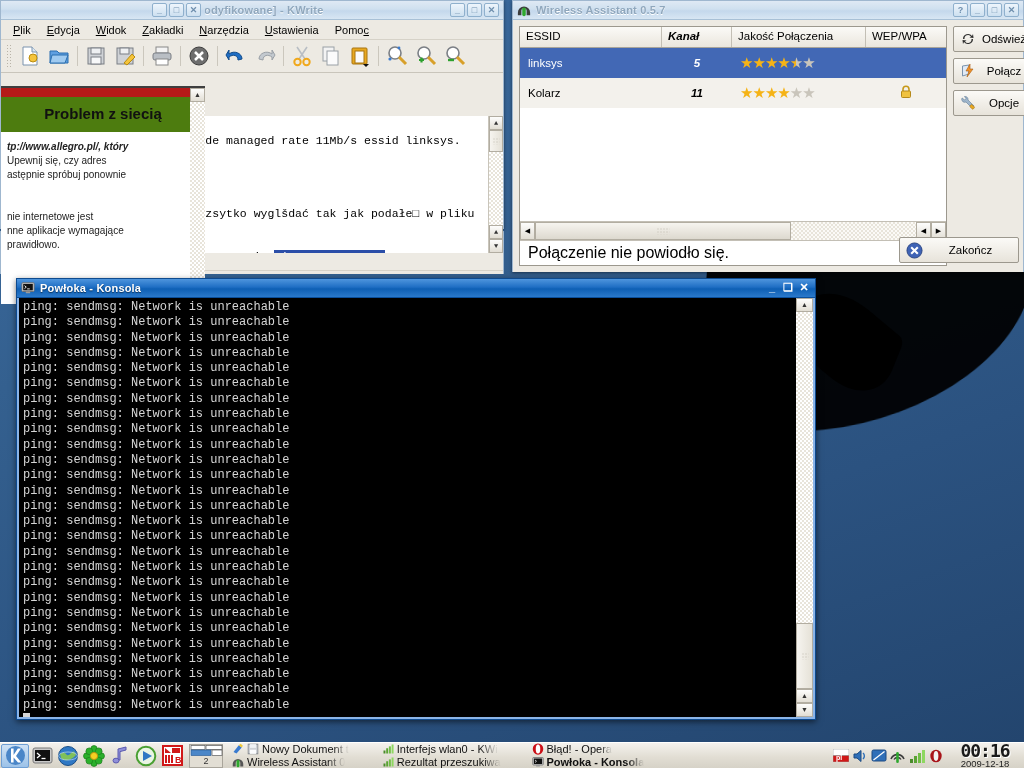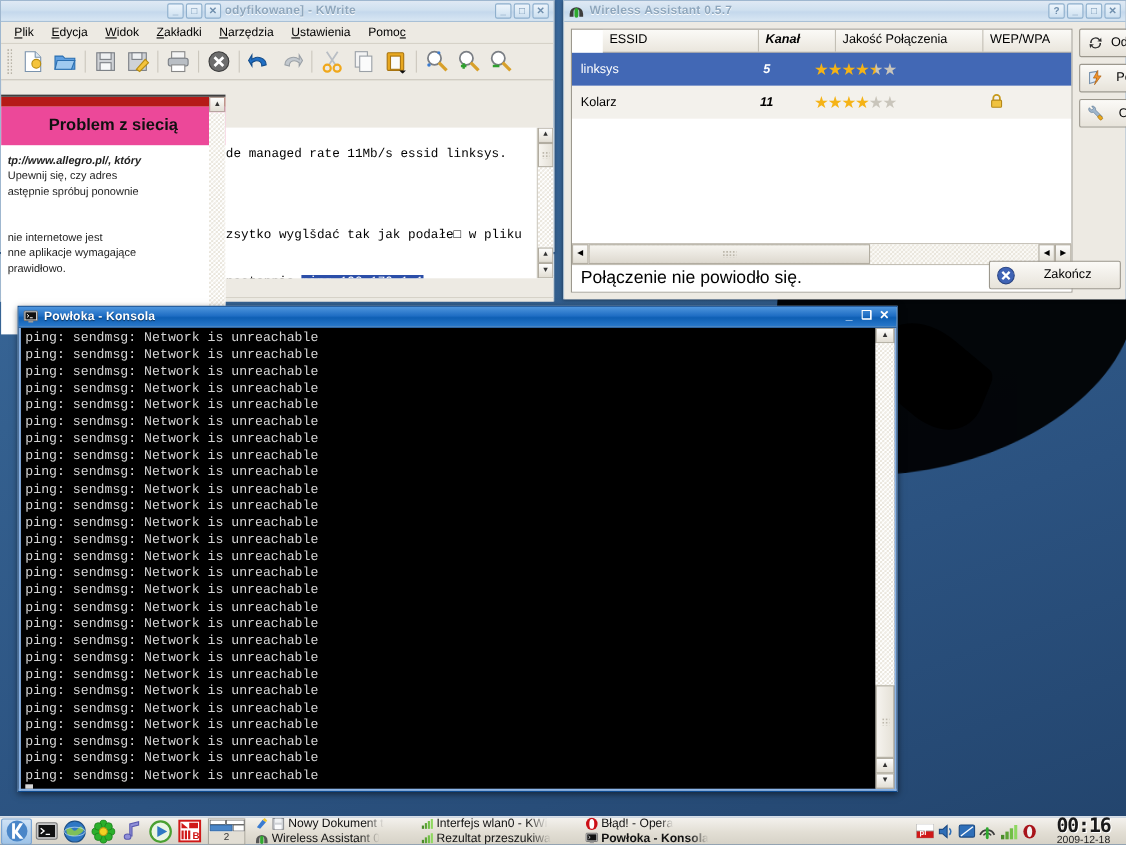--- a/index.html
+++ b/index.html
@@ -113,21 +113,21 @@
       transform:translate(-50%,-50%); width:7px; height:7px;
       background-image:radial-gradient(#bdb8ac 40%,transparent 41%);
       background-size:3px 3px; }
 
   
   #wa { left:512px; top:0; width:512px; height:272px; }
   #wa-body { display:flex; padding:6px; gap:6px; height:252px; background:#edeae3; }
   #wa-left { flex:1; display:flex; flex-direction:column; border:1px solid #9c988e; background:#fff; }
   #wa-table { flex:1; display:flex; flex-direction:column; overflow:hidden; }
   #wa-head { display:flex; height:21px; background:linear-gradient(#fbfaf7,#eae6dd);
-      border-bottom:1px solid #a8a49a;margin-left:28px; }
+      border-bottom:1px solid #a8a49a; }
   #wa-head div { padding:3px 6px; font-size:11.5px; border-right:1px solid #c3bfb5; white-space:nowrap; }
   .wa-row { display:flex; height:30px; align-items:center; font-size:11.5px; }
   .wa-row.sel { background:#4268b5; color:#fff; }
   .wa-row.alt { background:#f3f1ec; }
   .c-essid { width:142px; padding-left:8px; }
   .c-kanal { width:70px; text-align:center; font-style:italic;font-weight:bold; }
   .c-jakosc { width:134px; padding-left:8px; }
   .c-wep { width:80px; text-align:center; }
   .star { font-size:15px; letter-spacing:-1px; }
   .star.full { color:#f5b316; }
@@ -172,21 +172,21 @@
     line-height:16px; cursor:pointer; color:#222; }
   #opera-addrrow { height:24px; display:flex; align-items:center; padding:0 4px; background:#edeae3; }
   #opera-addr { flex:1; height:19px; border:1px solid #000; background:#fff;
     display:flex; align-items:center; font-size:12px; padding-left:2px; overflow:hidden; }
   #opera-addr-drop { width:17px; height:17px; border:1px solid #6d6960; margin-right:1px;
     background:linear-gradient(#f7f5f0,#ddd9cf); font-size:8px; text-align:center; line-height:15px; }
   #opera-page { position:relative; background:#fff; height:218px;
     border-top:2px solid #3f3f3f; overflow:hidden; }
   #opera-redbar { height:9px; background:#b51a18; }
   #opera-h1 { font-size:15px; font-weight:bold; text-align:center; padding:8px 4px 10px 4px;
-    background:#ec4899; color:#111; }
+    background:#4d7c0f; color:#111; }
   #opera-body { padding:8px 6px; font-size:10px; line-height:14px; color:#222; }
   #opera-body i { font-weight:bold; font-style:italic; }
   #opera-pvs { position:absolute; right:0; top:0; width:15px; height:100%;
     display:flex; flex-direction:column; }
   #opera-status { height:22px; background:#fbfaf7; border-top:1px solid #c3bfb5;
     display:flex; align-items:stretch; }
   #opera-statusfill { flex:1; background:#f7f3f9; }
   #opera-bottom { height:38px; background:#edeae3; display:flex; align-items:center;
     justify-content:space-between; padding:0 8px; }
   #opera-white { width:30px; height:26px; background:#fff; border:1px solid #000; border-width:1px 1px 1px 1px;}

